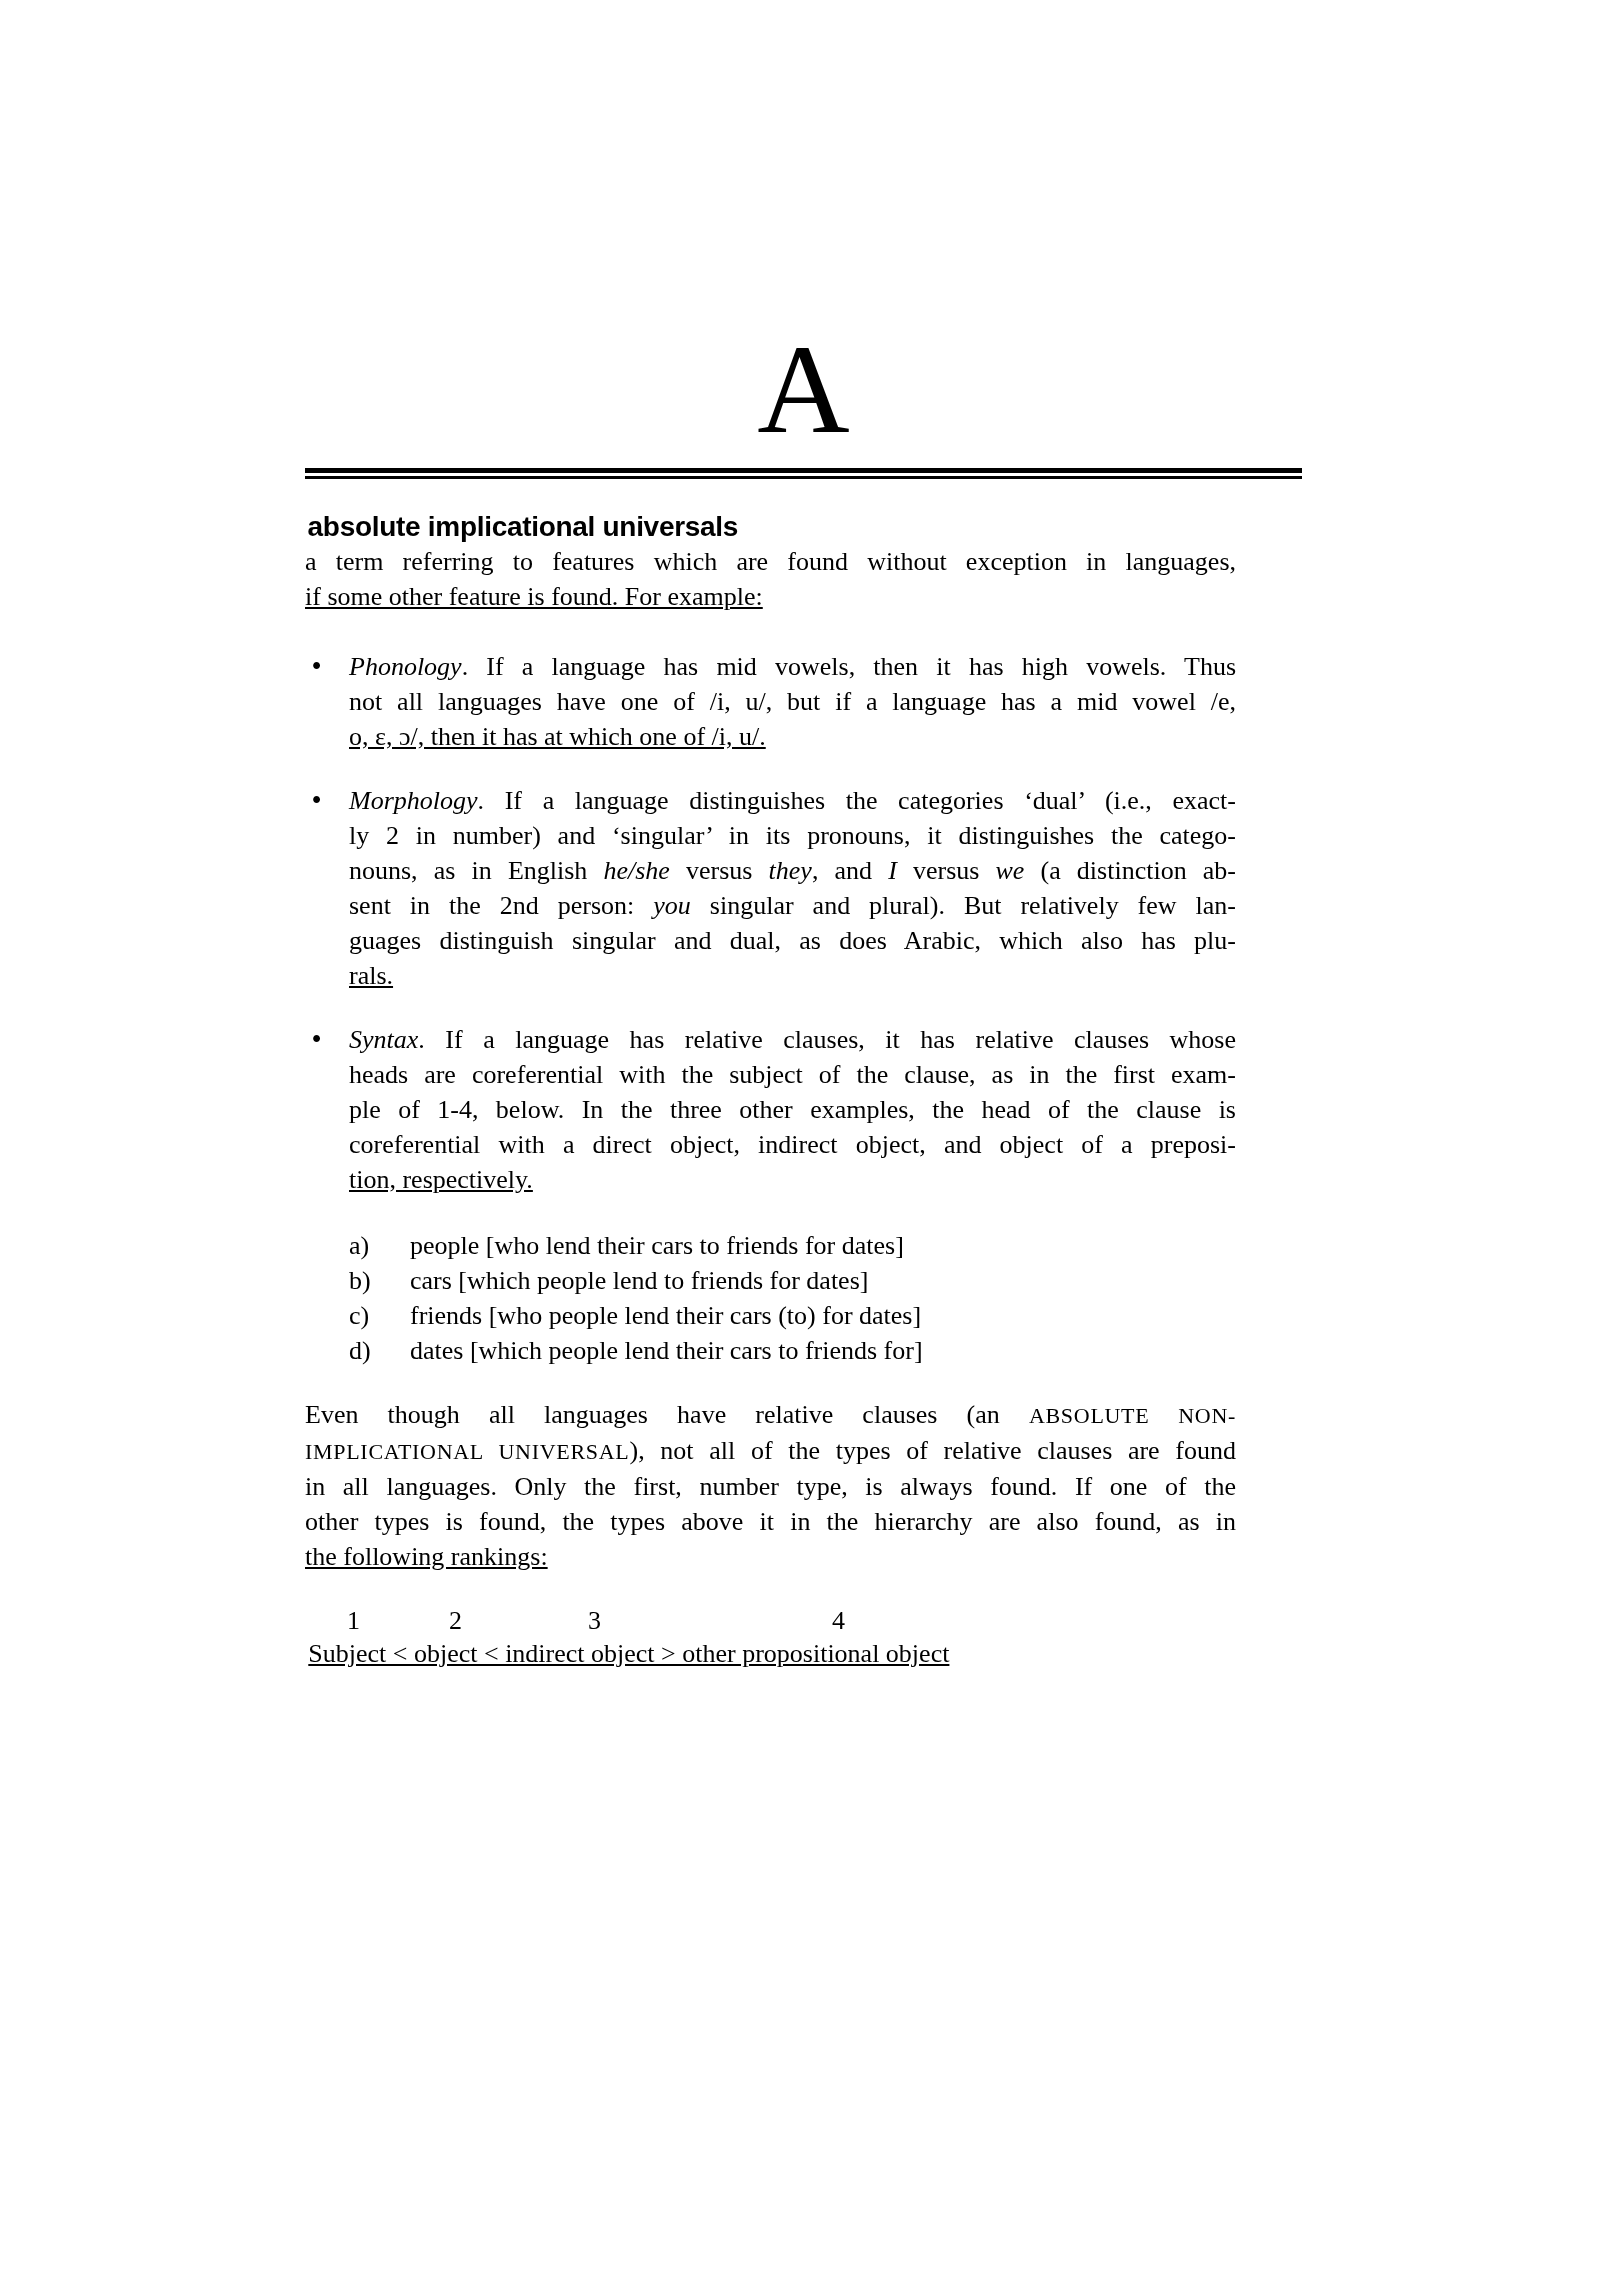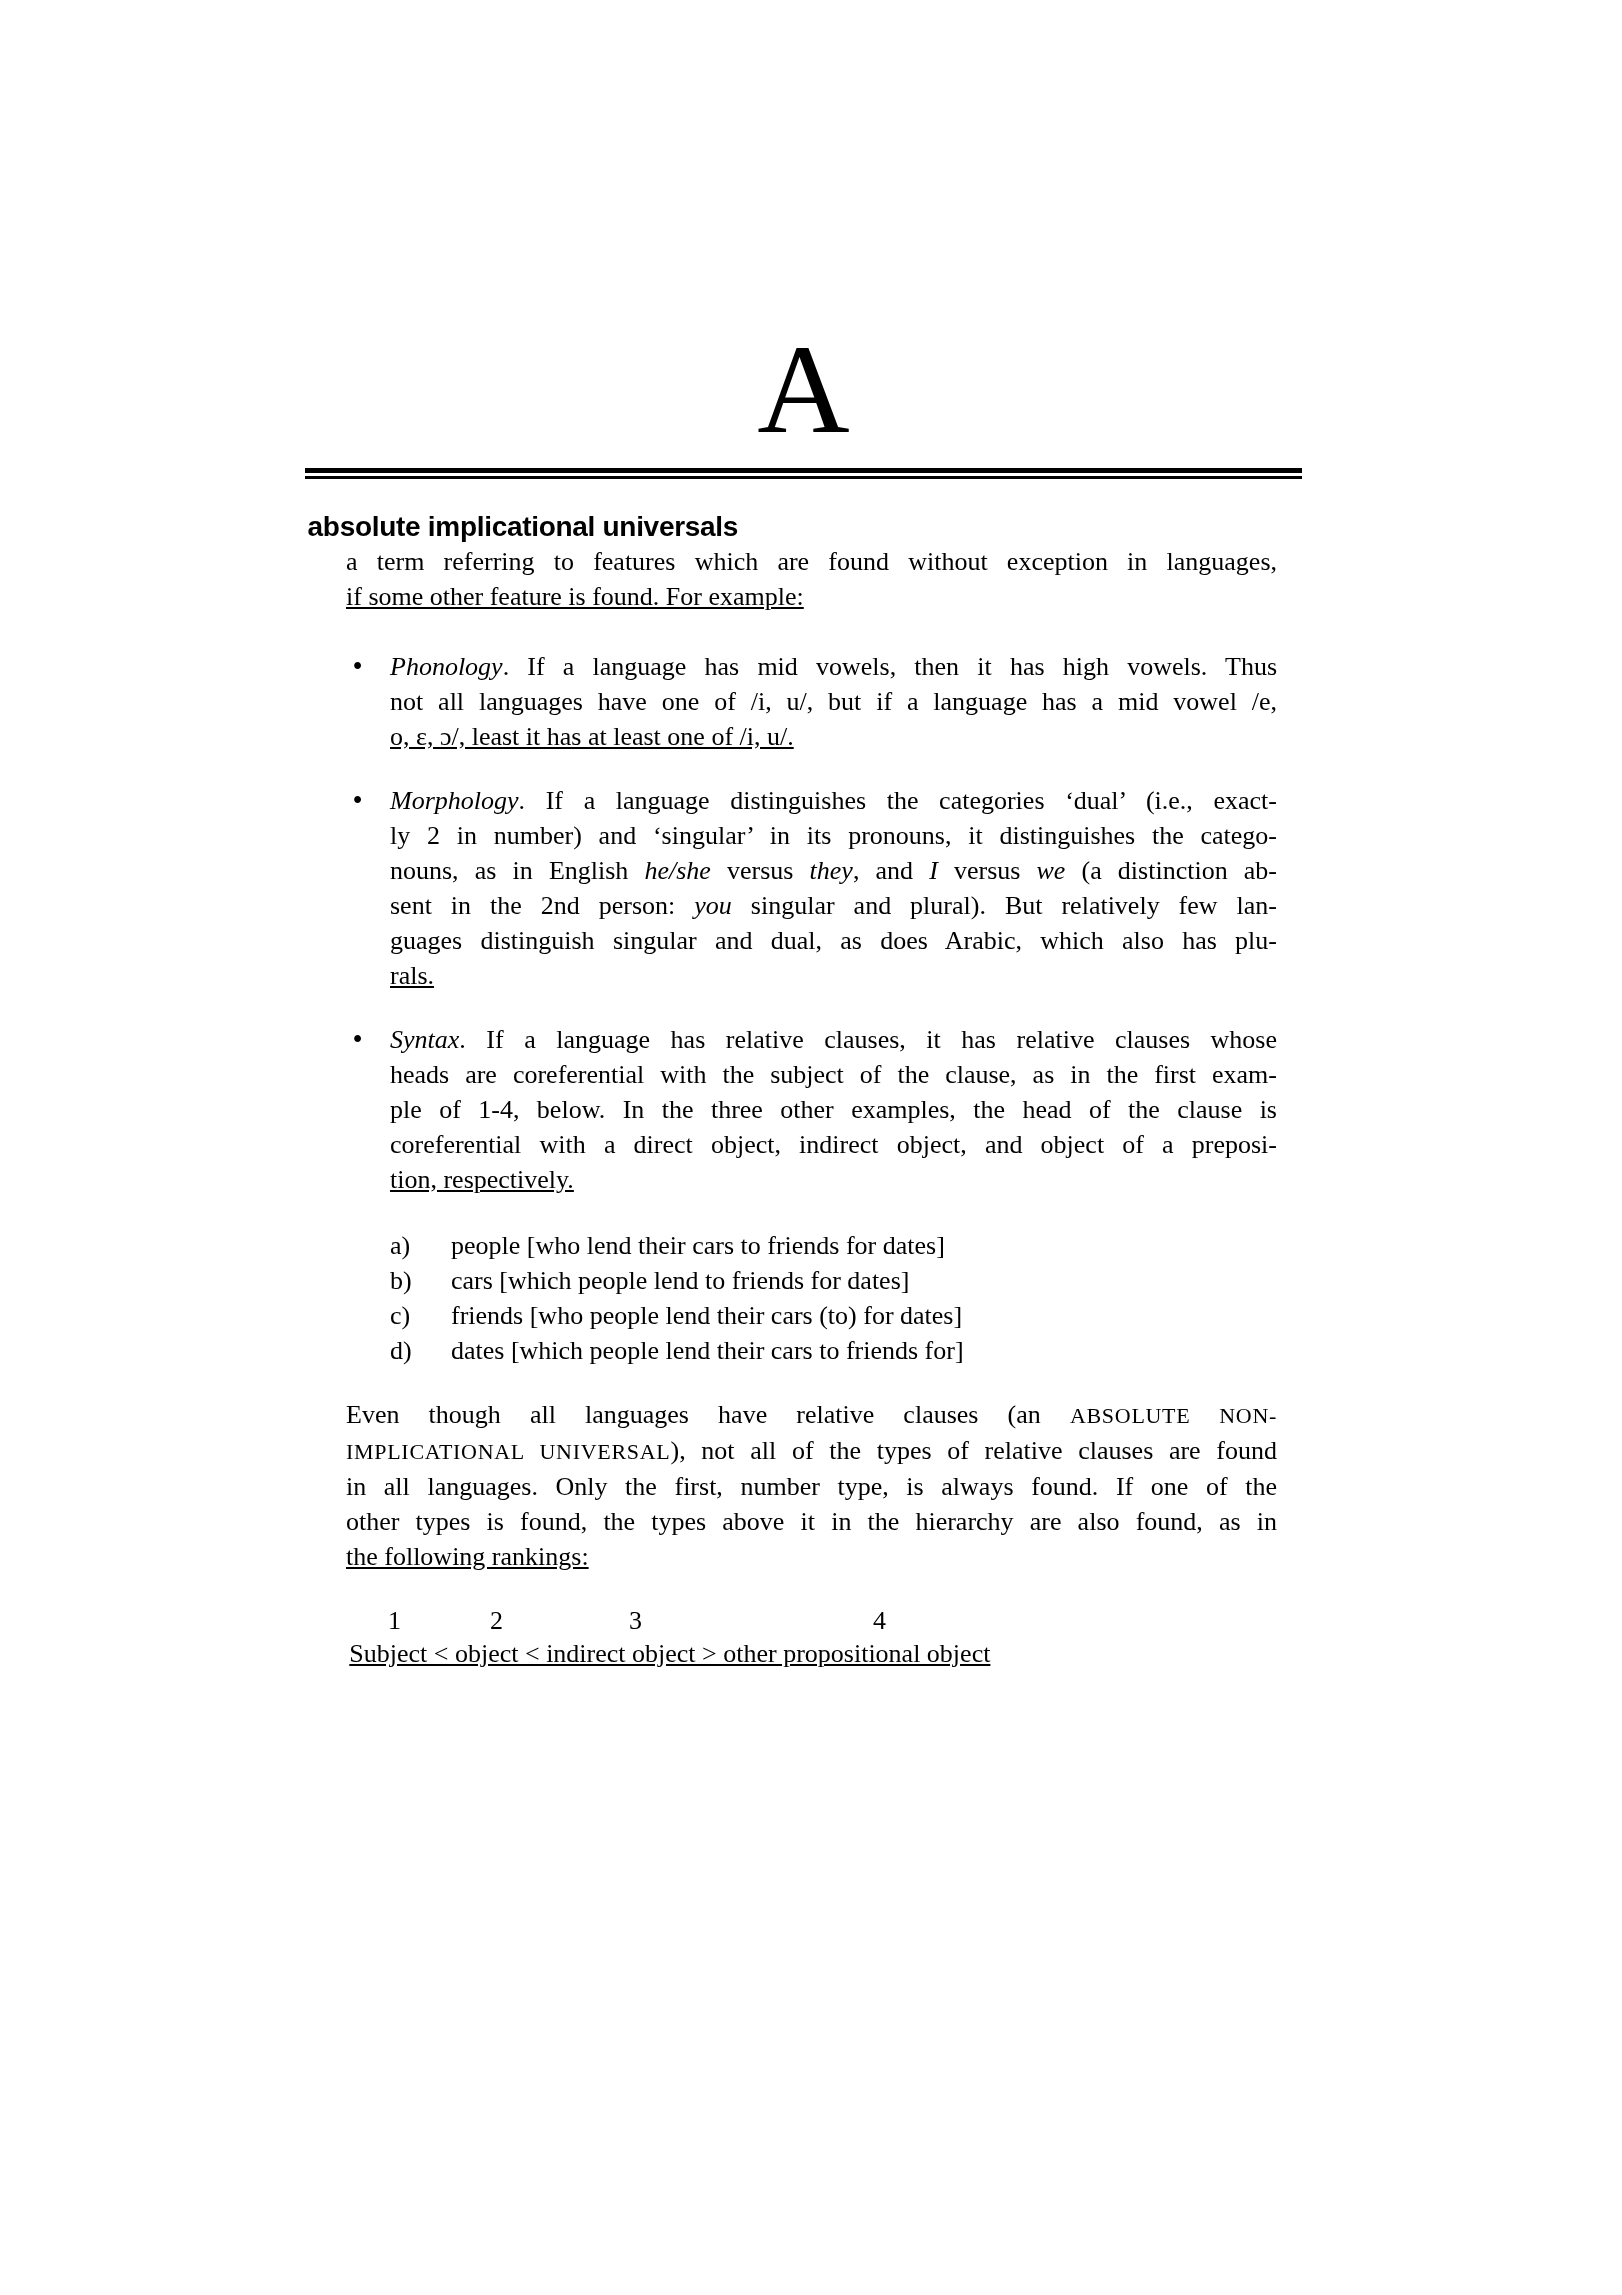--- a/index.html
+++ b/index.html
@@ -24,21 +24,21 @@
   .rule-top { height:5.2px; background:#000; }
   .rule-gap { height:3.3px; }
   .rule-bot { height:2.6px; background:#000; }
   .headword {
     margin:30px 0 0 2.6px; padding:0;
     font-family:"Liberation Sans","DejaVu Sans",sans-serif;
     font-weight:700; font-size:28px; line-height:35px;
     letter-spacing:-0.3px;
   }
   .body {
-    margin-left:41px; width:931px;
+    width:931px;
     font-size:26px; line-height:35px;
   }
   .tline { line-height:35px; }
   .jl { text-align:justify; text-align-last:justify; }
   .ll { text-align:left; text-align-last:left;text-decoration:underline; }
   .it { font-style:italic; }
   .sc { font-size:22px; letter-spacing:0.7px; }
   .bullets { list-style:none; margin:35px 0 0 0; padding:0; }
   .bullet { position:relative; padding-left:44px; }
   .bullet + .bullet { margin-top:29px; }
@@ -77,21 +77,21 @@
           <div class="tline jl"><span>a term referring to features which are found without exception in languages,</span></div>
           <div class="tline ll"><span>if some other feature is found. For example:</span></div>
         </div>
 
       <ul class="bullets">
         <li class="bullet">
           <span class="marker"></span>
           <div class="btext">
               <div class="tline jl"><span class="it">Phonology</span><span>. If a language has mid vowels, then it has high vowels. Thus</span></div>
               <div class="tline jl"><span>not all languages have one of /i, u/, but if a language has a mid vowel /e,</span></div>
-              <div class="tline ll"><span>o, ɛ, ɔ/, least it has at least one of /i, u/.</span></div>
+              <div class="tline ll"><span>o, ɛ, ɔ/, then it has at which one of /i, u/.</span></div>
             </div>
         </li>
         <li class="bullet">
           <span class="marker"></span>
           <div class="btext">
               <div class="tline jl"><span class="it">Morphology</span><span>. If a language distinguishes the categories ‘dual’ (i.e., exact-</span></div>
               <div class="tline jl"><span>ly 2 in number) and ‘singular’ in its pronouns, it distinguishes the catego-</span></div>
               <div class="tline jl"><span>nouns, as in English </span><span class="it">he/she</span><span> versus </span><span class="it">they</span><span>, and </span><span class="it">I</span><span> versus </span><span class="it">we</span><span> (a distinction ab-</span></div>
               <div class="tline jl"><span>sent in the 2nd person: </span><span class="it">you</span><span> singular and plural). But relatively few lan-</span></div>
               <div class="tline jl"><span>guages distinguish singular and dual, as does Arabic, which also has plu-</span></div>

